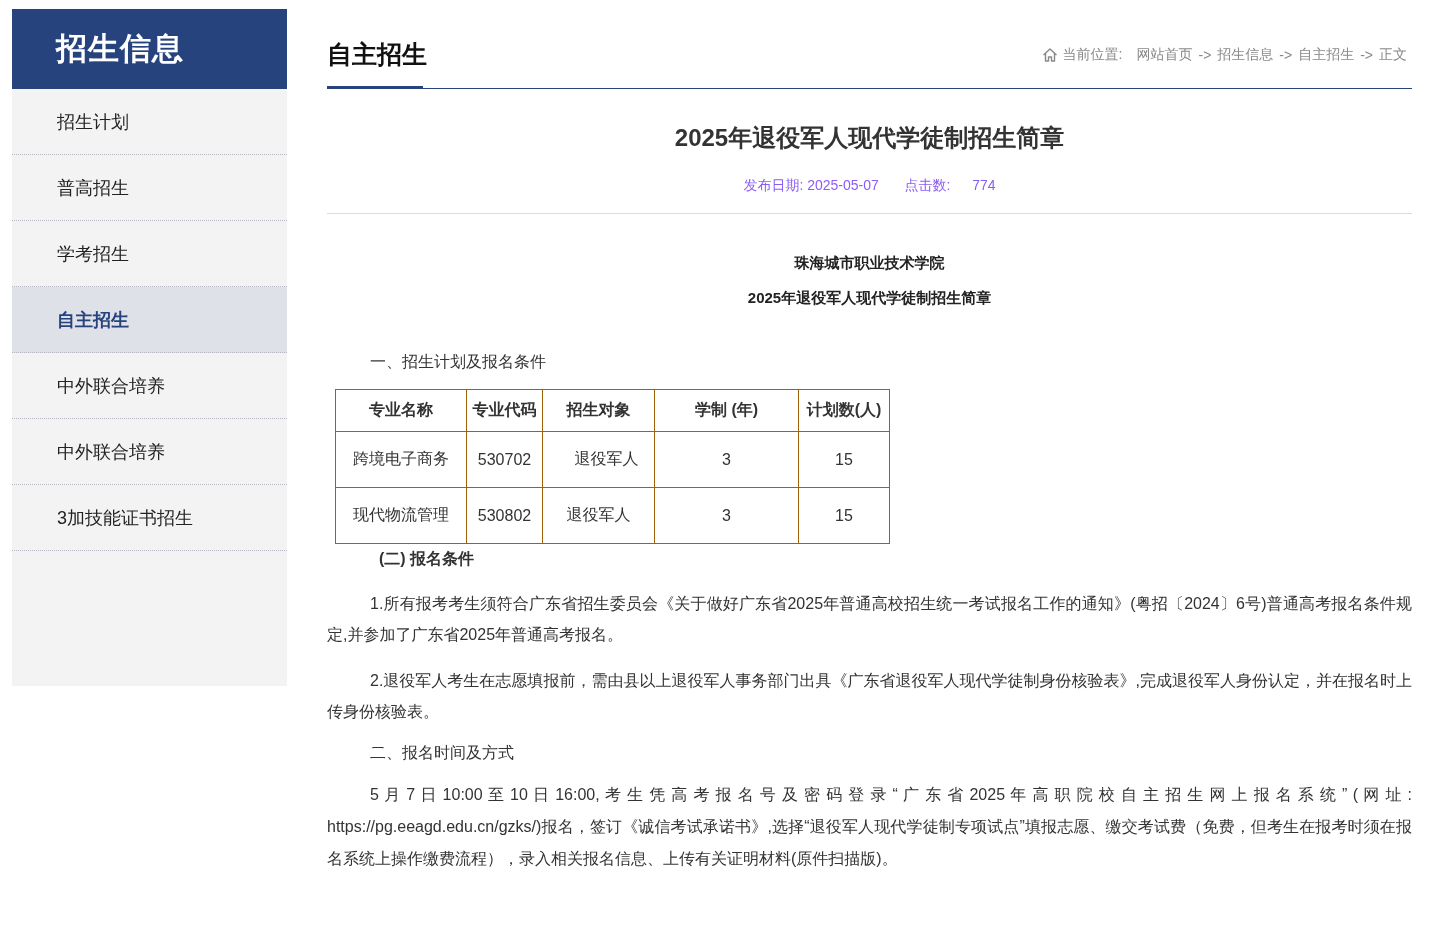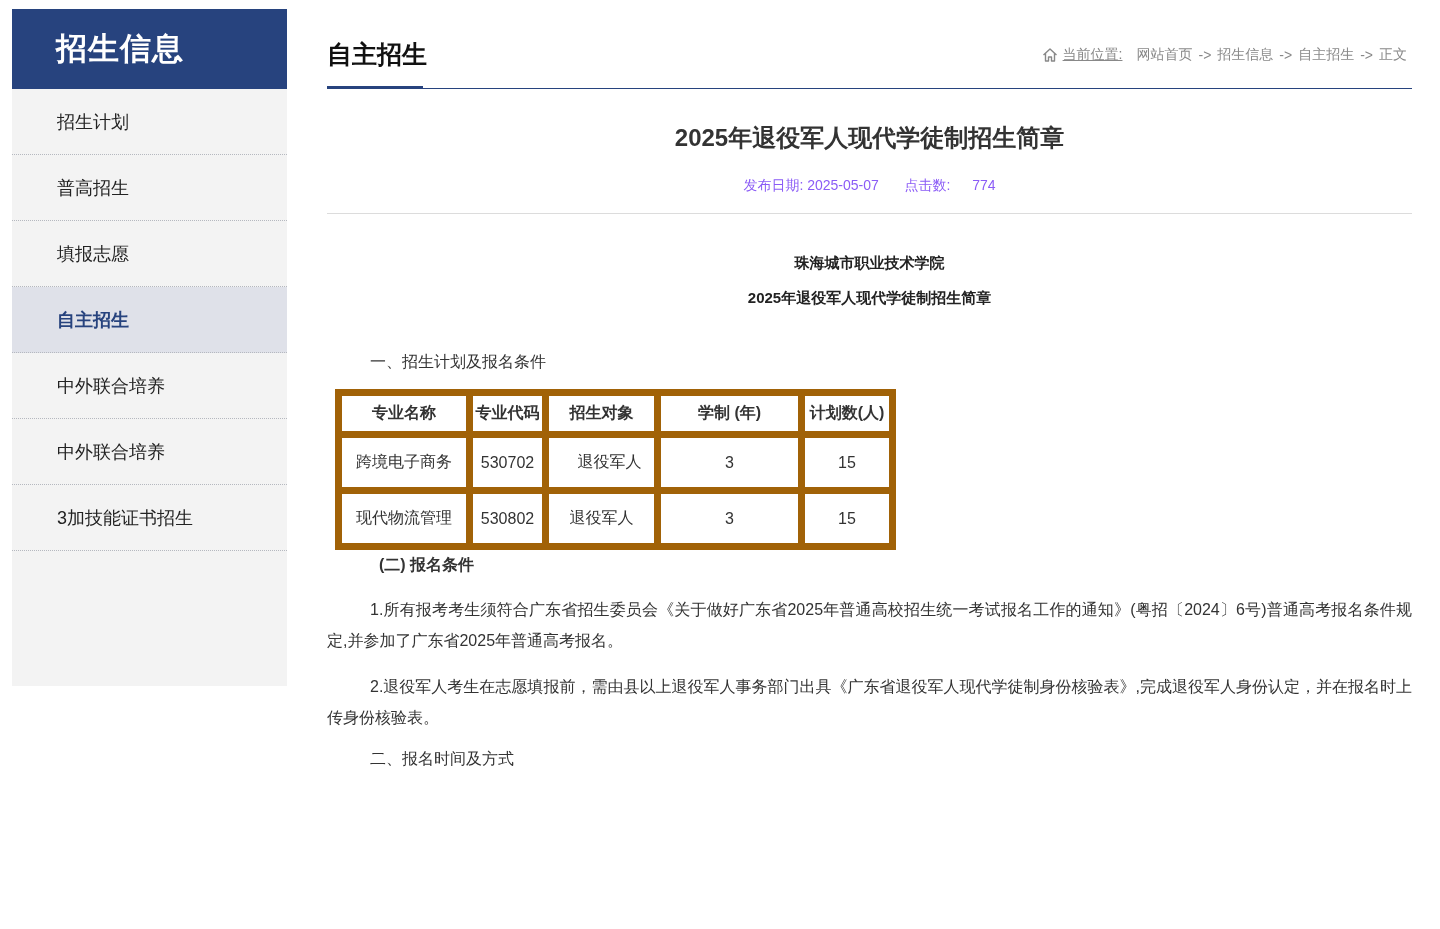--- a/index.html
+++ b/index.html
@@ -14,49 +14,49 @@
 
     
     .main { position: absolute; left: 327px; top: 0; width: 1085px; }
     .main-head { position: relative; height: 89px; border-bottom: 1px solid #27437e; }
     .section-title { position: absolute; left: 0; top: 38px; font-size: 25px; font-weight: bold; color: #111; }
     .section-title-bar { position: absolute; left: 0; bottom: -1px; width: 96px; height: 3px; background: #27437e; }
     .breadcrumb { position: absolute; right: 5px; top: 46px; font-size: 14px; color: #888; display: flex; align-items: center; }
     .breadcrumb .home-icon { width: 16px; height: 16px; margin-right: 5px; display: inline-block; }
     .breadcrumb a { color: #888; text-decoration: none; cursor: pointer; }
     .breadcrumb .sep { margin: 0 6px; }
-    .breadcrumb .label { margin-right: 14px; text-decoration: underline; }
+    .breadcrumb .label { margin-right: 14px; }
 
     .article-title { text-align: center; font-size: 24px; font-weight: bold; color: #333; margin-top: 33px; }
     .meta { text-align: center; font-size: 14px; color: #8b5cf6; margin-top: 23px; }
     .meta .gap { display: inline-block; width: 18px; }
     .meta .gap2 { display: inline-block; width: 14px; }
     .divider { height: 1px; background: #dcdcdc; margin-top: 18px; }
 
     .content { font-size: 16px; color: #333; }
     .center-bold { text-align: center; font-weight: bold; font-size: 15px; color: #222; }
     .c1 { margin-top: 40px; }
     .c2 { margin-top: 16px; }
     .h1 { margin-top: 44px; padding-left: 43px; font-size: 16px; }
     .h2 { margin-top: 20px; padding-left: 52px; font-size: 16px; font-weight: bold; }
     .para { text-indent: 43px; line-height: 31px; text-align: justify; font-size: 16px; }
 
     table.plan { border-collapse: collapse; margin-left: 8px; margin-top: 16px; font-size: 16px; }
-    table.plan td, table.plan th { border: 7px solid #a16207; text-align: center; color: #333; }
+    table.plan td, table.plan th { border: 1px solid #a16207; text-align: center; color: #333; }
     table.plan th { height: 42px; font-weight: bold; }
     table.plan td { height: 56px; }
   </style>
 </head>
 <body>
 
 <aside class="sidebar">
   <div class="sidebar-header">招生信息</div>
   <div class="side-item">招生计划</div>
   <div class="side-item">普高招生</div>
-  <div class="side-item">填报志愿</div>
+  <div class="side-item">学考招生</div>
   <div class="side-item active">自主招生</div>
   <div class="side-item">中外联合培养</div>
   <div class="side-item">中外联合培养</div>
   <div class="side-item">3加技能证书招生</div>
 </aside>
 
 <main class="main">
   <div class="main-head">
     <div class="section-title">自主招生</div>
     <div class="section-title-bar"></div>
@@ -116,14 +116,15 @@
         <td>3</td>
         <td>15</td>
       </tr>
     </tbody>
       </table>
 
     <p class="h2" style="margin-top:5px">(二) 报名条件</p>
     <p class="para" style="margin-top:18px">1.所有报考考生须符合广东省招生委员会《关于做好广东省2025年普通高校招生统一考试报名工作的通知》(粤招〔2024〕6号)普通高考报名条件规定,并参加了广东省2025年普通高考报名。</p>
     <p class="para" style="margin-top:15px">2.退役军人考生在志愿填报前，需由县以上退役军人事务部门出具《广东省退役军人现代学徒制身份核验表》,完成退役军人身份认定，并在报名时上传身份核验表。</p>
     <p class="h1" style="margin-top:16px">二、报名时间及方式</p>
+    <p class="para" style="margin-top:15px; line-height:32px">5 月 7 日 10:00 至 10 日 16:00, 考 生 凭 高 考 报 名 号 及 密 码 登 录 “ 广 东 省 2025 年 高 职 院 校 自 主 招 生 网 上 报 名 系 统 ” ( 网 址 : https://pg.eeagd.edu.cn/gzks/)报名，签订《诚信考试承诺书》,选择“退役军人现代学徒制专项试点”填报志愿、缴交考试费（免费，但考生在报考时须在报名系统上操作缴费流程），录入相关报名信息、上传有关证明材料(原件扫描版)。</p>
   </div>
 </main>
 
 </body></html>

